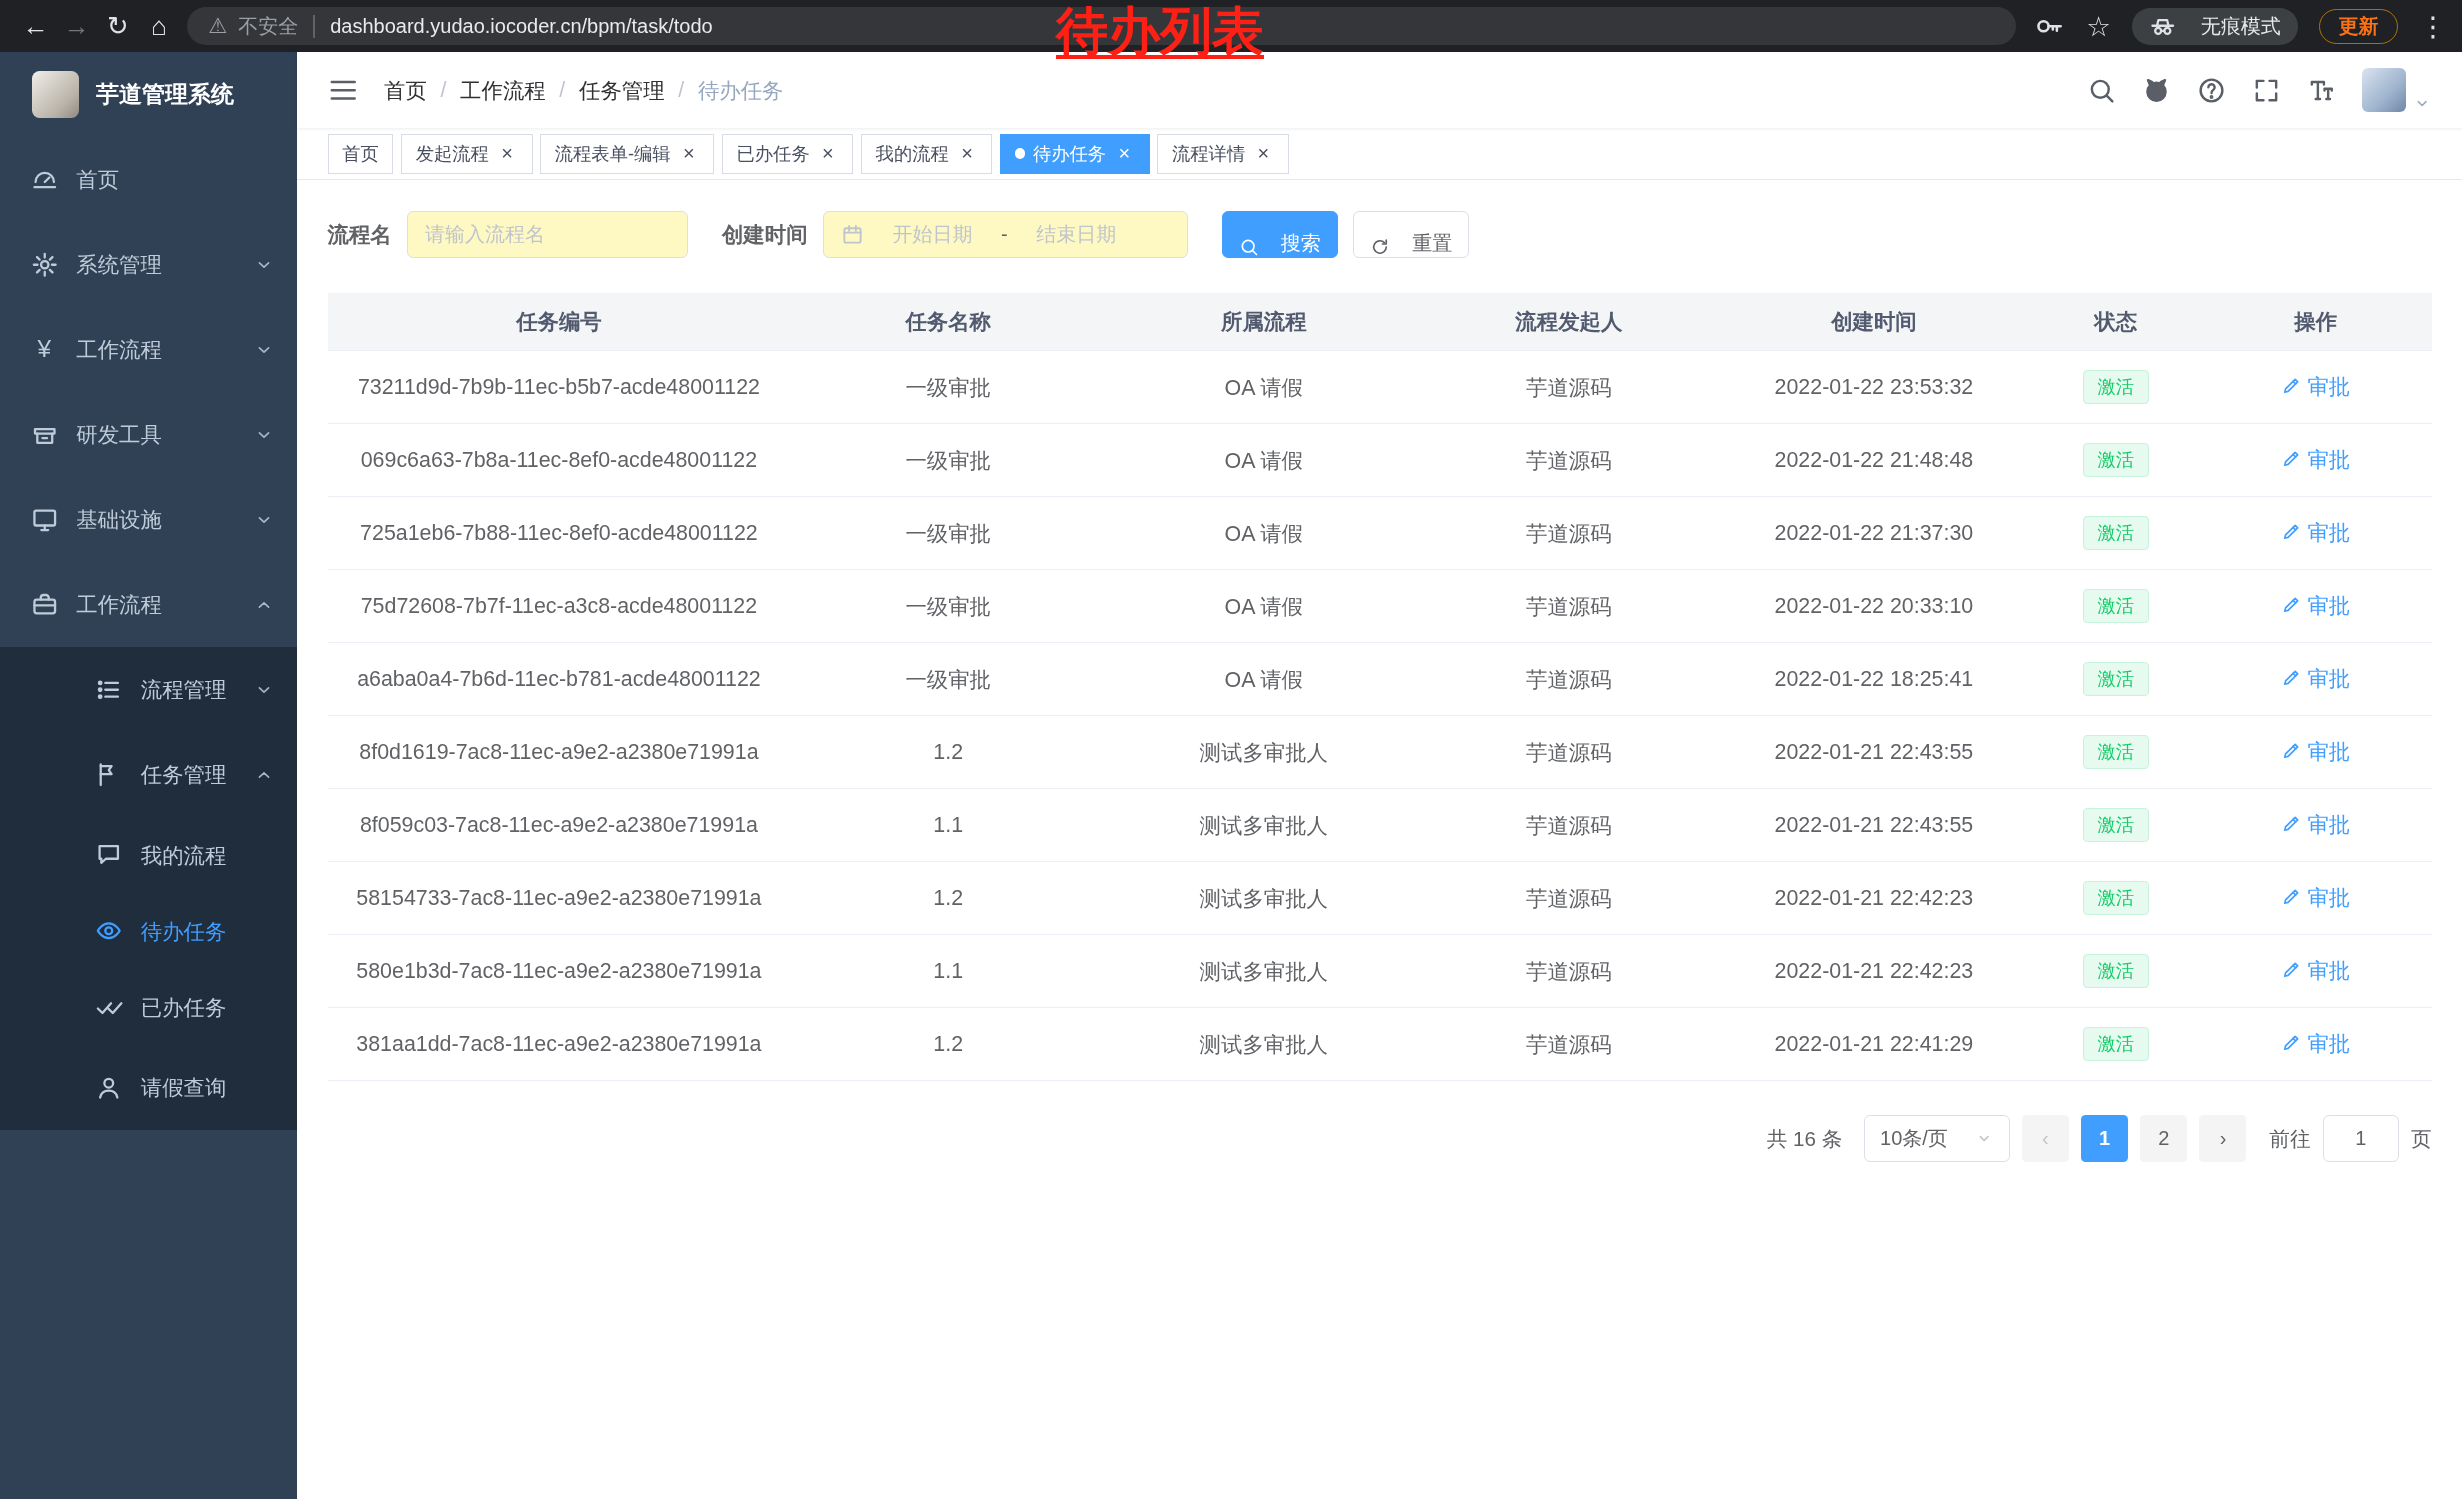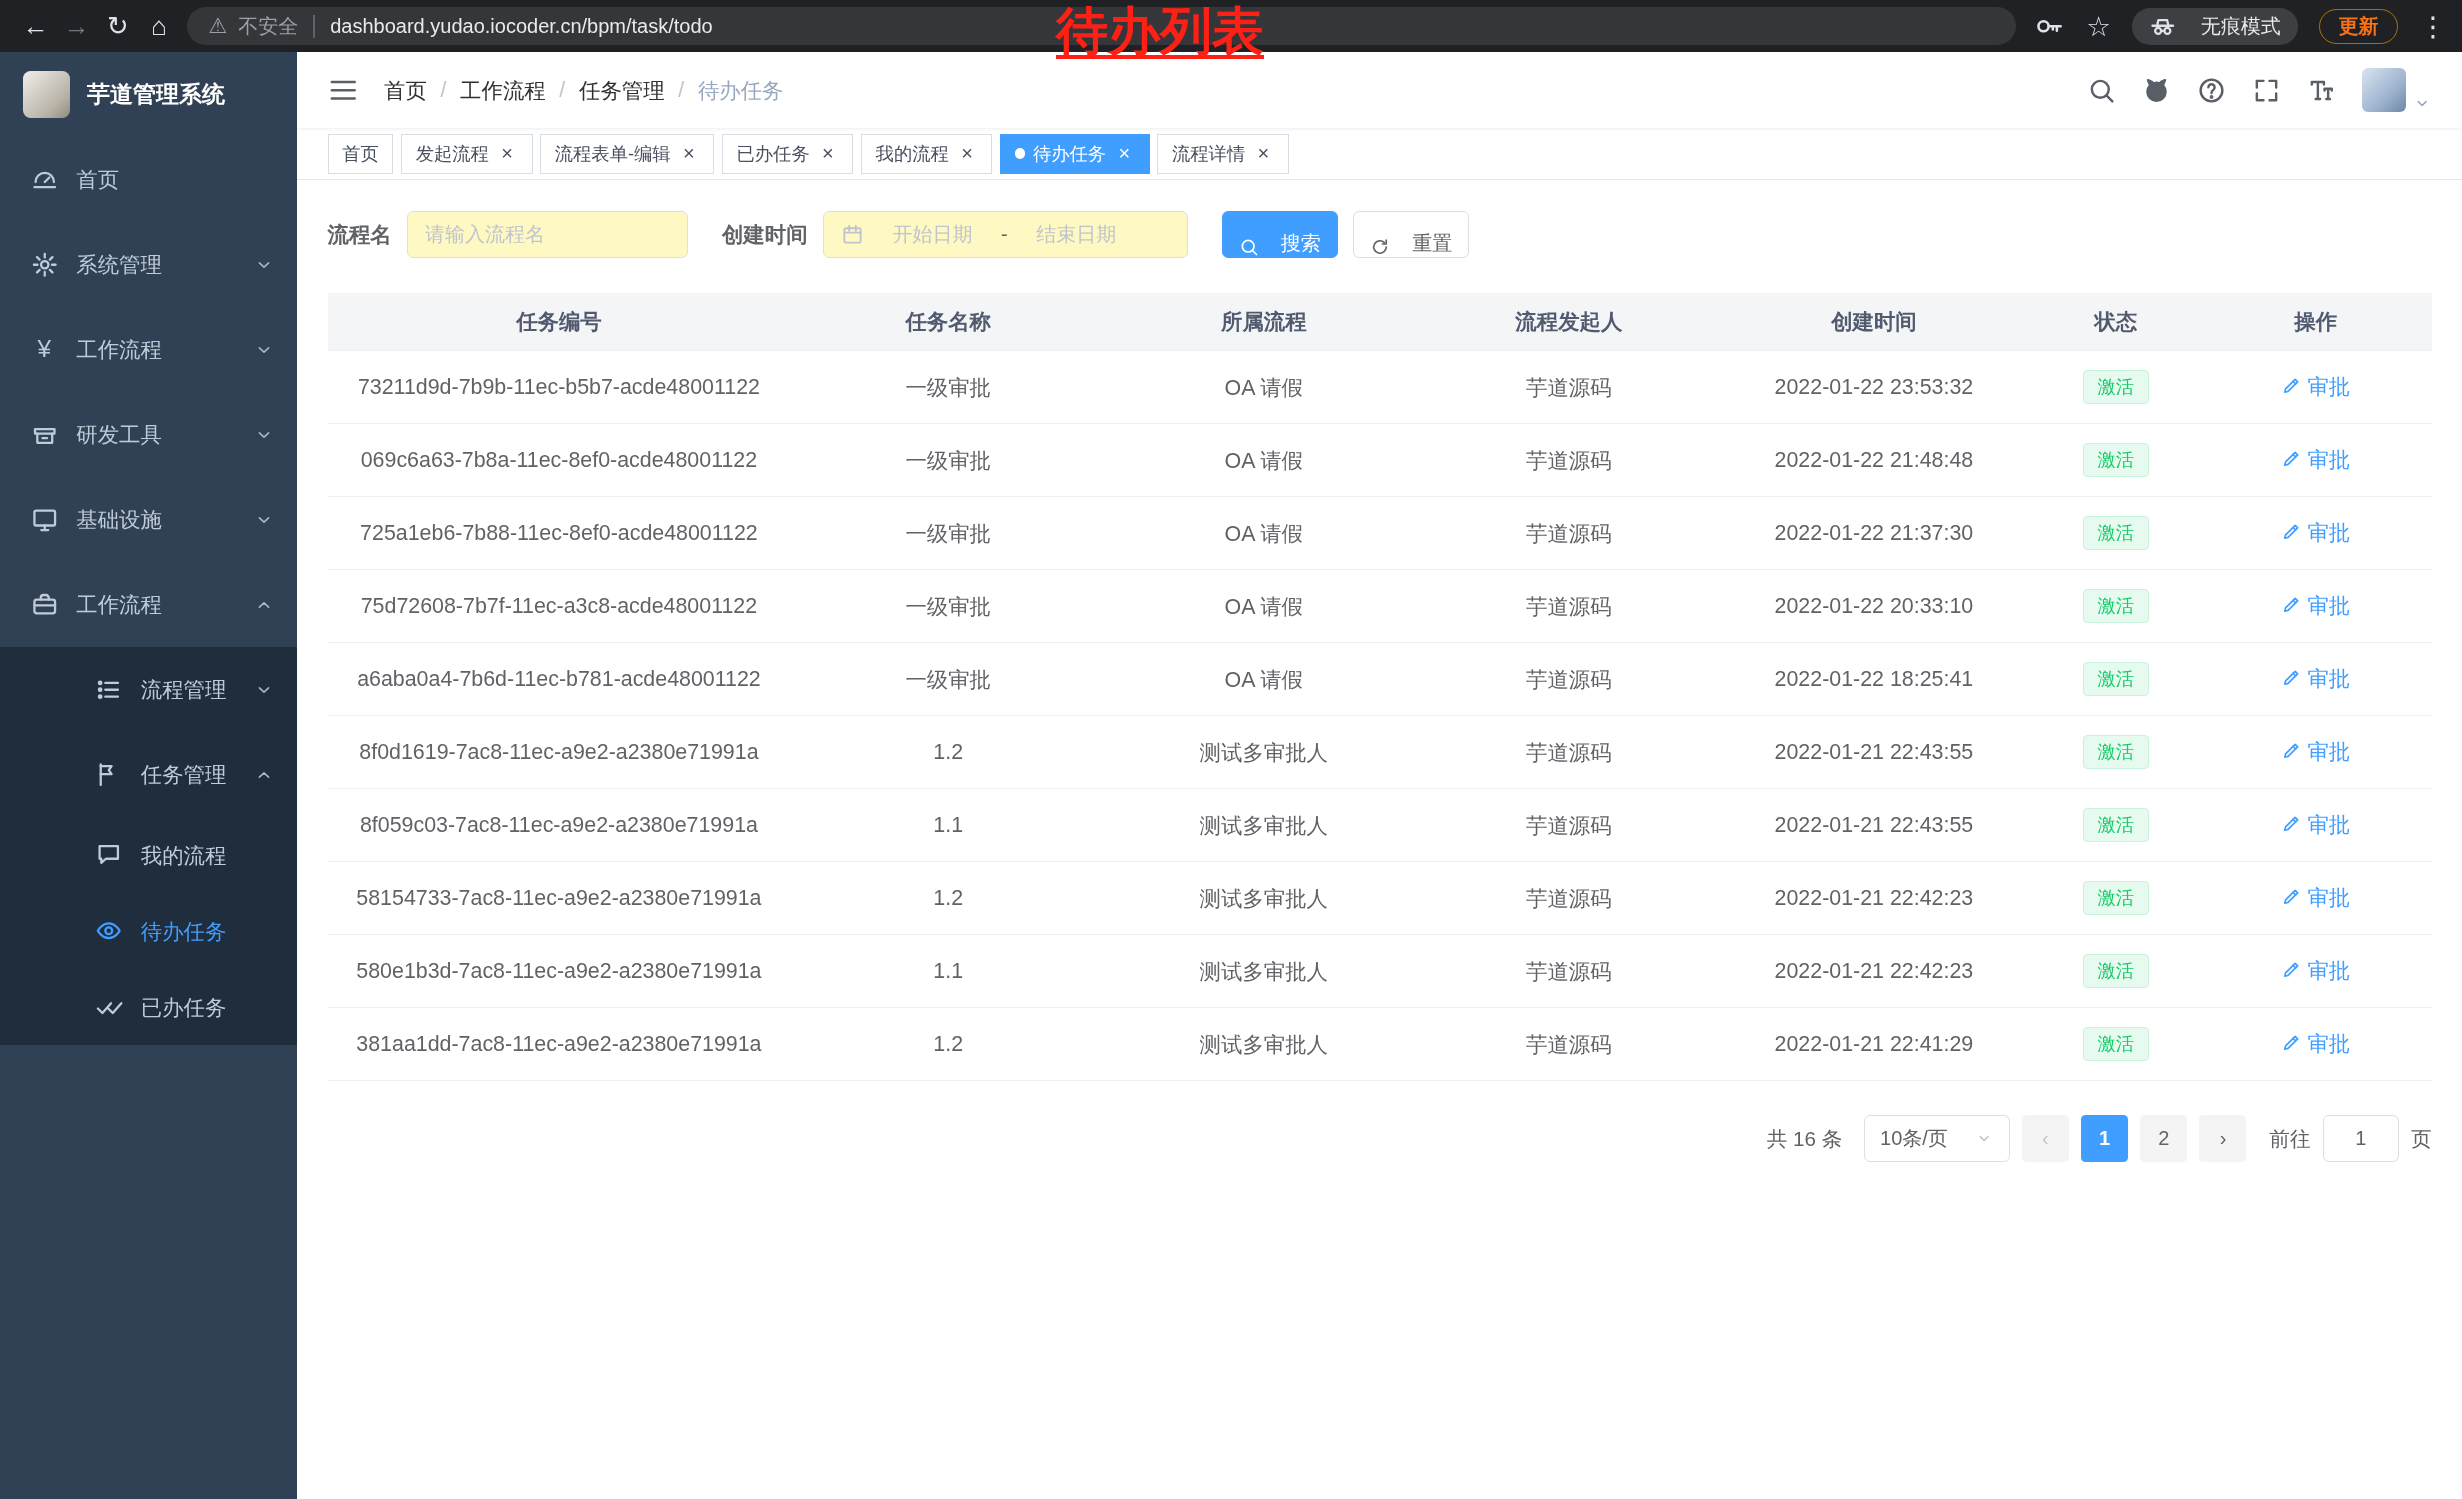--- a/index.html
+++ b/index.html
@@ -29,21 +29,21 @@
 
   
   .annotation{position:absolute;top:5px;left:1056px;z-index:99;color:#ff2015;font-weight:bold;
     font-size:52px;line-height:1;text-decoration:underline;text-decoration-thickness:3.8px;text-underline-offset:6.1px}
 
   
   .shell{display:flex;height:1448px}
 
   
   .sidebar{width:297px;flex:none;background:#304156;color:#bfcbd9;overflow:hidden}
-  .logo-row{height:85px;display:flex;align-items:center;gap:17px;padding:0 23px}
+  .logo-row{height:85px;display:flex;align-items:center;gap:17px;padding:0 32px}
   .logo-img{width:47px;height:47px;border-radius:7.6px;flex:none;
     background:linear-gradient(135deg,#f2efe9,#b9b3a8 70%,#8f8a80)}
   .logo-title{color:#fff;font-size:23px;font-weight:bold}
   .menu-item{height:85px;display:flex;align-items:center;gap:18.3px;font-size:21.4px;color:#bfcbd9;
     cursor:pointer;padding-right:23px}
   .menu-item.lv1{padding-left:30.5px}
   .menu-item.lv2{padding-left:95px}
   .menu-item.lv3{padding-left:95px;height:76px}
   .menu-item.in-sub{background:#1f2d3d}
   .menu-item.active{color:#409eff}
@@ -297,20 +297,29 @@
         </div>
         <div class="menu-item lv3 in-sub">
           <span class="mi-icon">
             <svg viewBox="0 0 24 24" fill="none" stroke="currentColor" stroke-width="2" stroke-linecap="round" stroke-linejoin="round">
               <path d="M2.5 13.5l4 4L14 9"></path>
               <path d="M11.5 13.5l4 4L23 9"></path>
             </svg>
           </span>
           <span class="mi-label">已办任务</span>
         </div>
+        <div class="menu-item lv2 in-sub">
+          <span class="mi-icon">
+            <svg viewBox="0 0 24 24" fill="none" stroke="currentColor" stroke-width="2" stroke-linecap="round" stroke-linejoin="round">
+              <circle cx="12" cy="8" r="3.8"></circle>
+              <path d="M4.5 20.5c.8-4 4-6 7.5-6s6.7 2 7.5 6"></path>
+            </svg>
+          </span>
+          <span class="mi-label">请假查询</span>
+        </div>
       </nav>
   </aside>
 
   <main class="main">
 
     <header class="navbar">
       <span class="hamburger"><svg viewBox="0 0 24 24" fill="none" stroke="currentColor" stroke-width="2" stroke-linecap="round" stroke-linejoin="round">
             <path d="M3 5.5h18M3 12h18M3 18.5h18"></path>
           </svg></span>
       <nav class="breadcrumb" id="breadcrumb">

